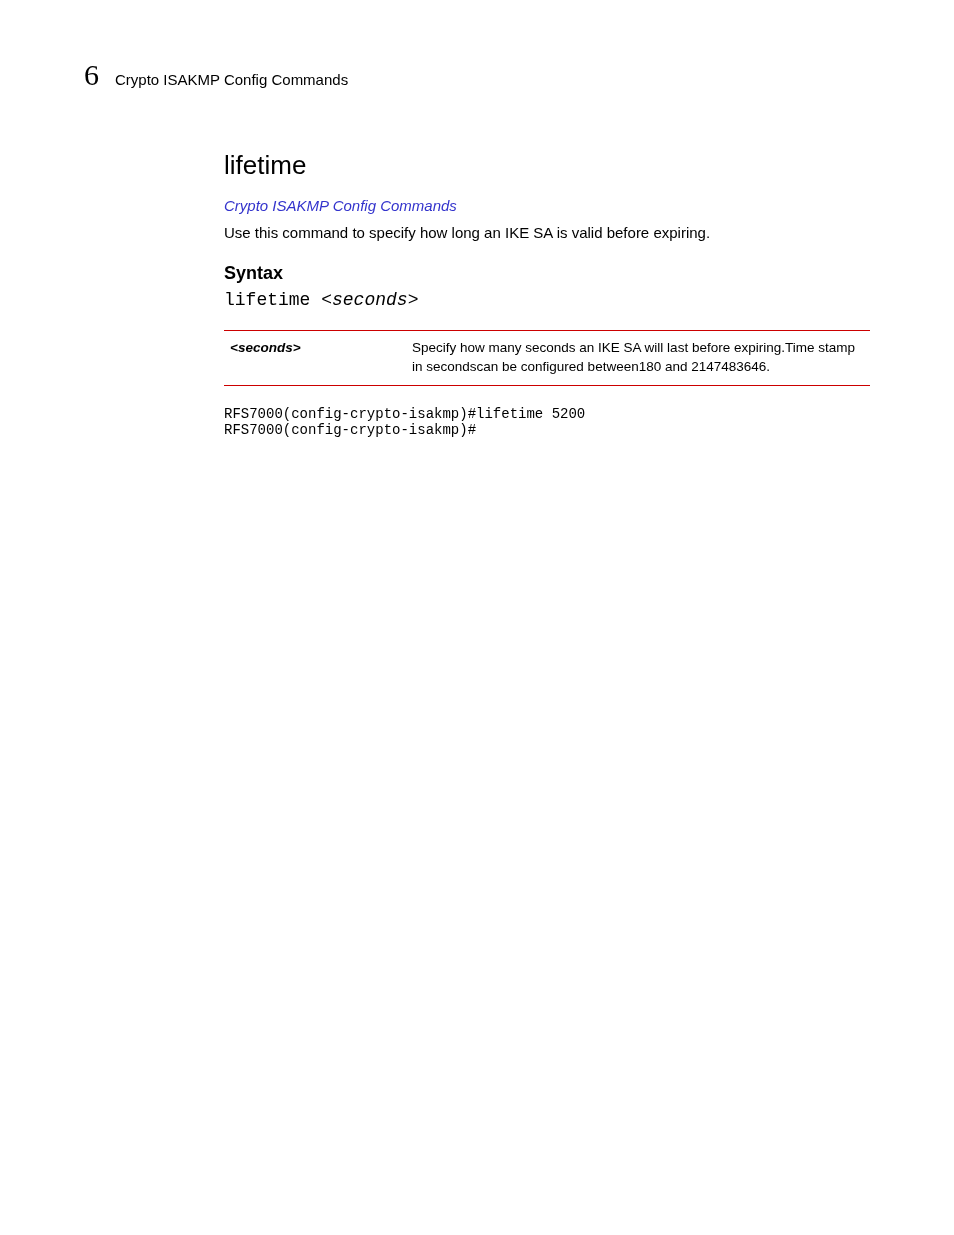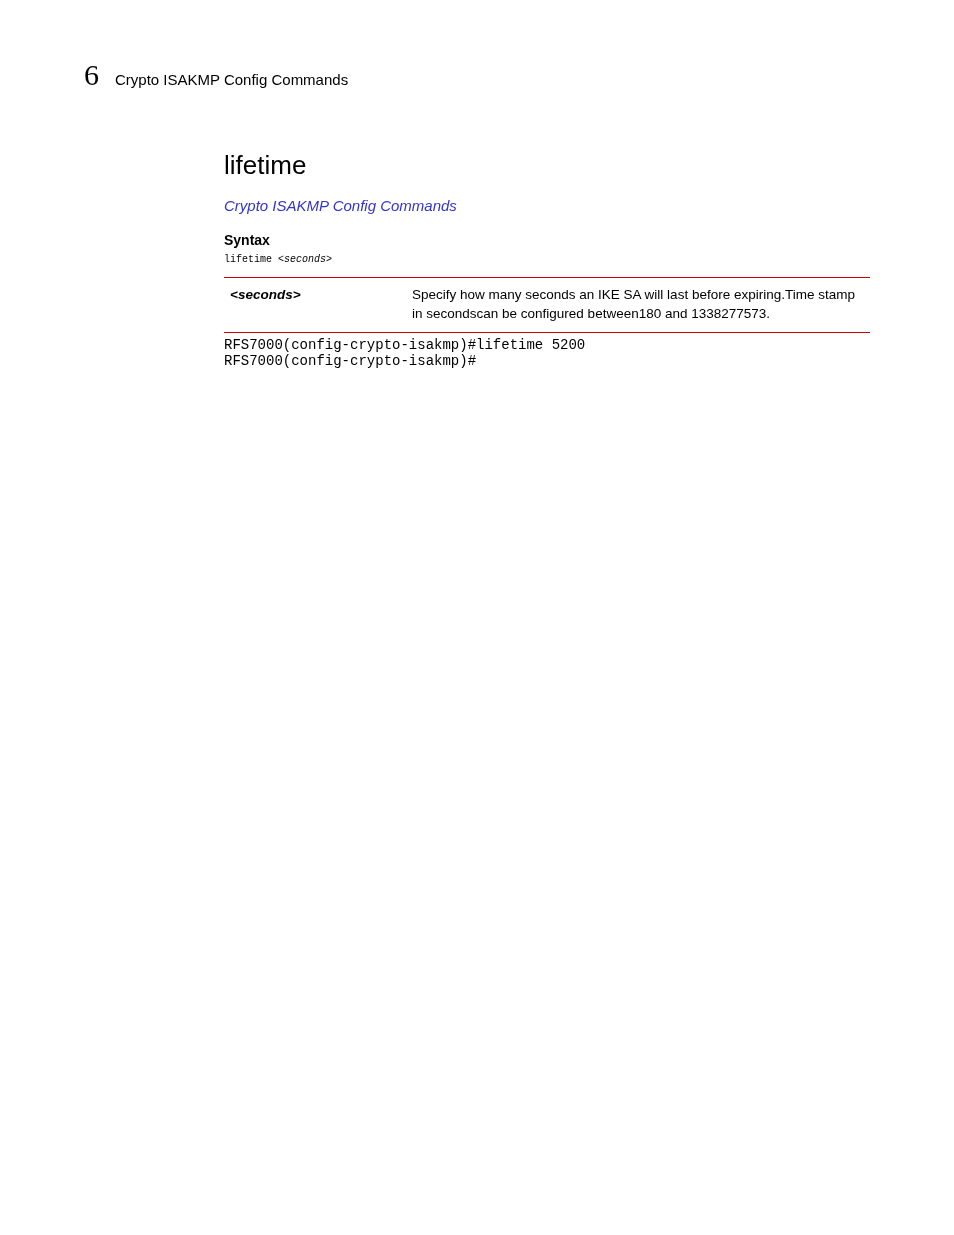--- a/index.html
+++ b/index.html
@@ -47,27 +47,27 @@
     display: block;
     margin-bottom: 8px;
   }
   .body-text {
     font-size: 15px;
     margin: 0 0 20px 0;
     line-height: 1.4;
   }
   .subhead {
     font-weight: bold;
-    font-size: 14px;
+    font-size: 18px;
     margin: 18px 0 6px 0;
   }
   .syntax-line {
     font-family: 'Courier New', Courier, monospace;
-    font-size: 10px;
-    margin: 0 0 12px 0;
+    font-size: 18px;
+    margin: 0 0 20px 0;
   }
   .syntax-line .plain {
     font-style: normal;
   }
   .syntax-line .ital {
     font-style: italic;
   }
   .param-table {
     width: 100%;
     border-collapse: collapse;
@@ -83,48 +83,49 @@
   }
   .param-table td.name {
     width: 170px;
     font-weight: bold;
     font-style: italic;
   }
   .example-block {
     font-family: 'Courier New', Courier, monospace;
     font-size: 14px;
     white-space: pre;
-    margin-top: 4px;
+    margin-top: 20px;
   }
 </style>
 </head>
 <body>
 
 <div class="page">
   <div class="header">
     <span class="chapter-num">6</span>
     <span class="header-text">Crypto ISAKMP Config Commands</span>
   </div>
 
   <div class="content">
     <h1 class="section-title">lifetime</h1>
 
     <a class="breadcrumb-link">Crypto ISAKMP Config Commands</a>
 
+    <p class="body-text">Use this command to specify how long an IKE SA is valid before expiring.</p>
 
     <div class="subhead">Syntax</div>
     <div class="syntax-line">
       <span class="plain">lifetime </span><span class="ital">&lt;seconds&gt;</span>
     </div>
 
     <table class="param-table">
       <tbody>
           <tr>
         <td class="name">&lt;seconds&gt;</td>
-        <td>Specify how many seconds an IKE SA will last before expiring.Time stamp in secondscan be configured between180 and 1338277573.</td>
+        <td>Specify how many seconds an IKE SA will last before expiring.Time stamp in secondscan be configured between180 and 2147483646.</td>
       </tr>
     </tbody>
       </table>
 
     <div class="example-block">RFS7000(config-crypto-isakmp)#lifetime 5200
 RFS7000(config-crypto-isakmp)#</div>
   </div>
 </div>
 
 </body></html>

